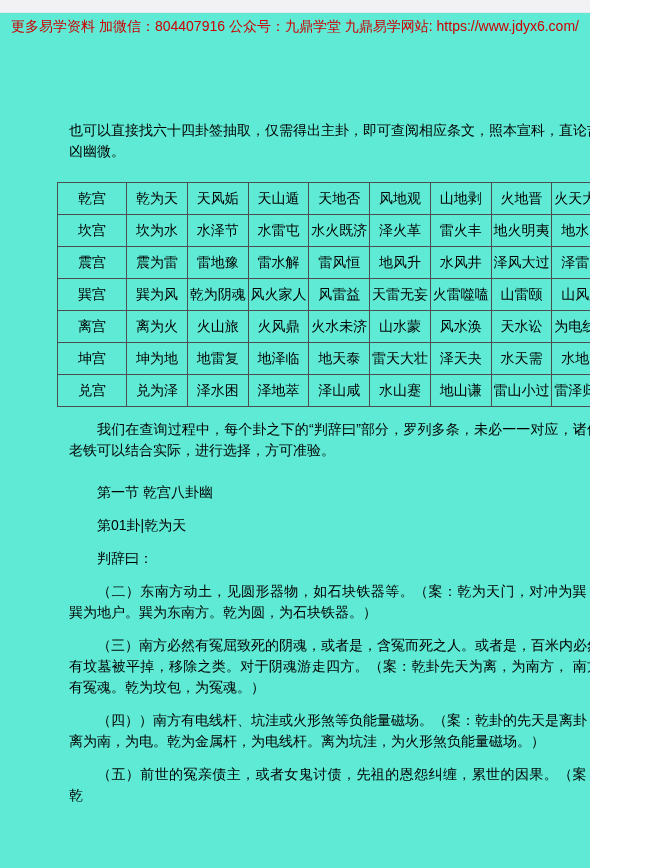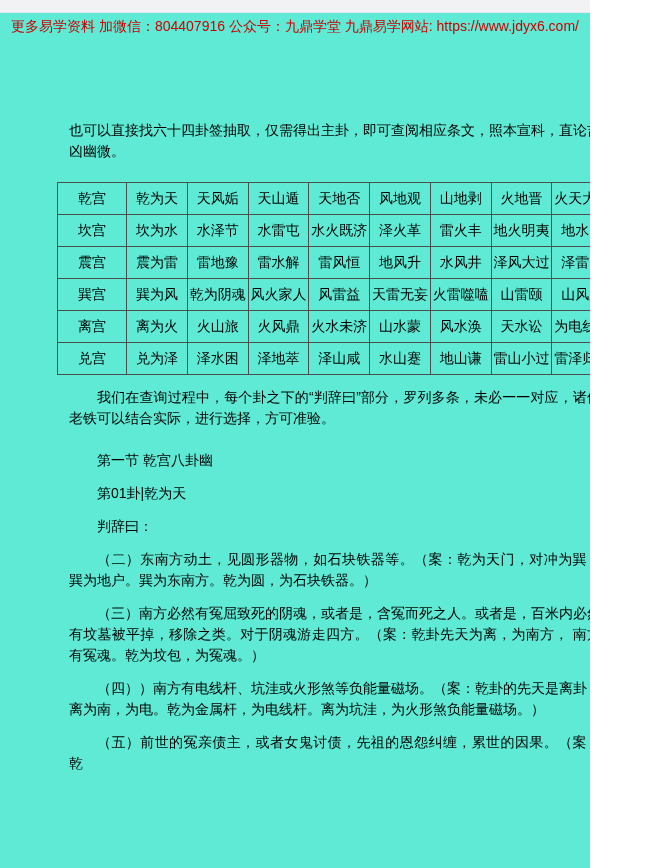--- a/index.html
+++ b/index.html
@@ -135,20 +135,31 @@
           <td>离为火</td>
           <td>火山旅</td>
           <td>火风鼎</td>
           <td>火水未济</td>
           <td>山水蒙</td>
           <td>风水涣</td>
           <td>天水讼</td>
           <td>为电线杆</td>
         </tr>
         <tr>
+          <td>坤宫</td>
+          <td>坤为地</td>
+          <td>地雷复</td>
+          <td>地泽临</td>
+          <td>地天泰</td>
+          <td>雷天大壮</td>
+          <td>泽天夬</td>
+          <td>水天需</td>
+          <td>水地比</td>
+        </tr>
+        <tr>
           <td>兑宫</td>
           <td>兑为泽</td>
           <td>泽水困</td>
           <td>泽地萃</td>
           <td>泽山咸</td>
           <td>水山蹇</td>
           <td>地山谦</td>
           <td>雷山小过</td>
           <td>雷泽归妹</td>
         </tr>

